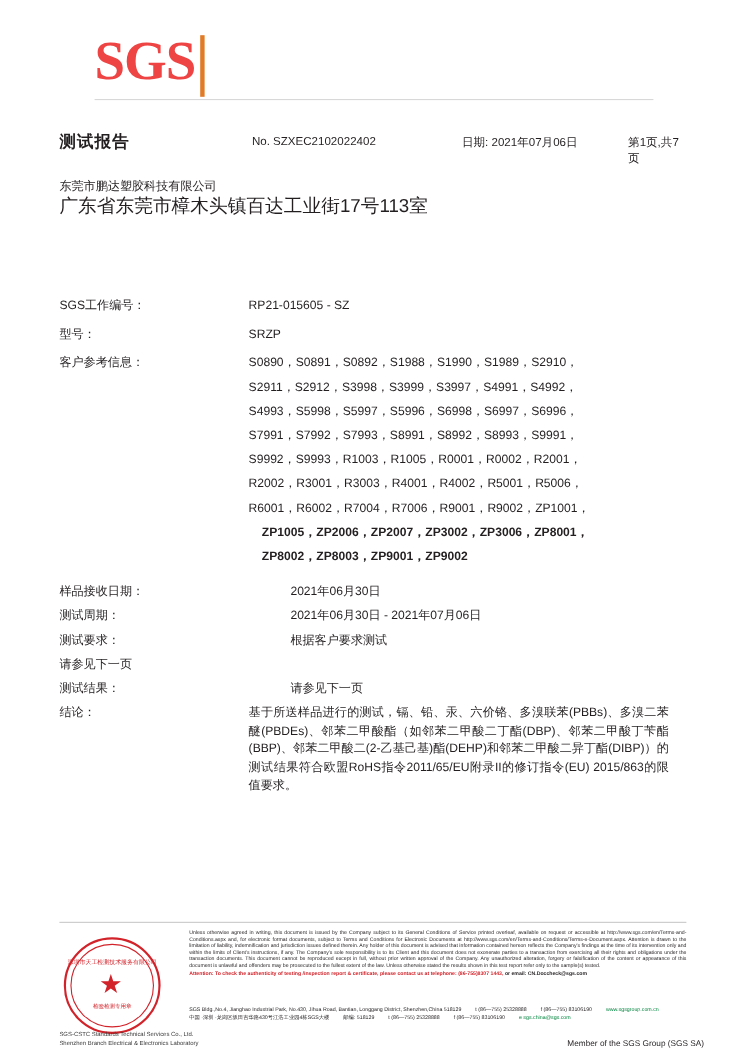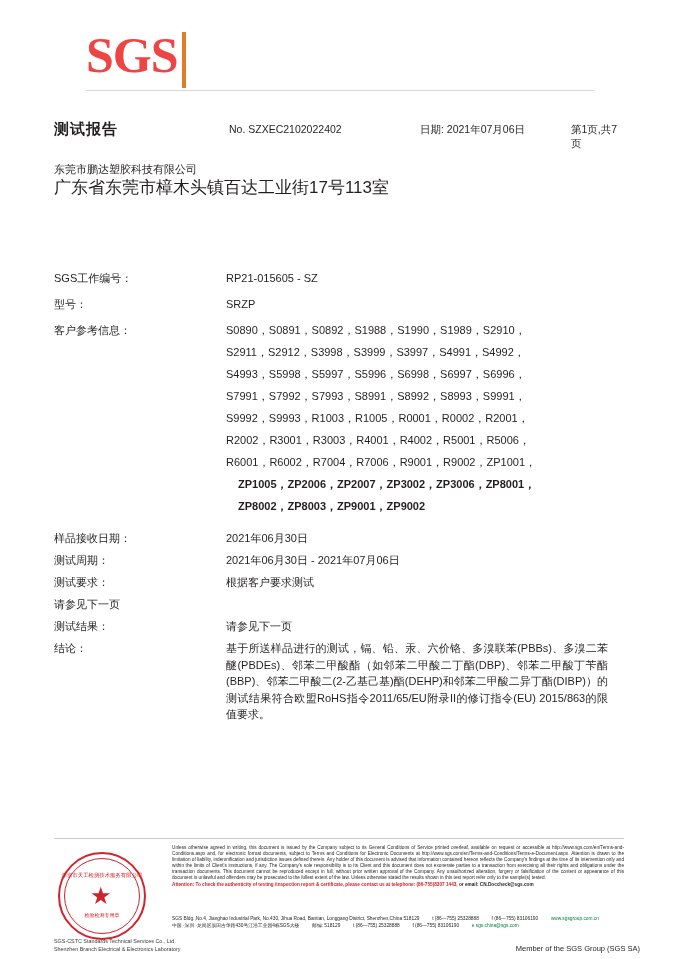--- a/index.html
+++ b/index.html
@@ -121,21 +121,21 @@
     left: 54px;
     top: 270px;
     width: 580px;
     font-size: 11px;
   }
   .row {
     display: flex;
     align-items: flex-start;
     margin-bottom: 10px;
   }
-  .row.tight { margin-bottom: 6px; }
+  .row.tight { margin-bottom: 6px; gap: 38px; }
   .lbl {
     width: 172px;
     flex: 0 0 172px;
     line-height: 16px;
   }
   .val {
     flex: 1 1 auto;
     line-height: 16px;
   }
   .val .cont {

